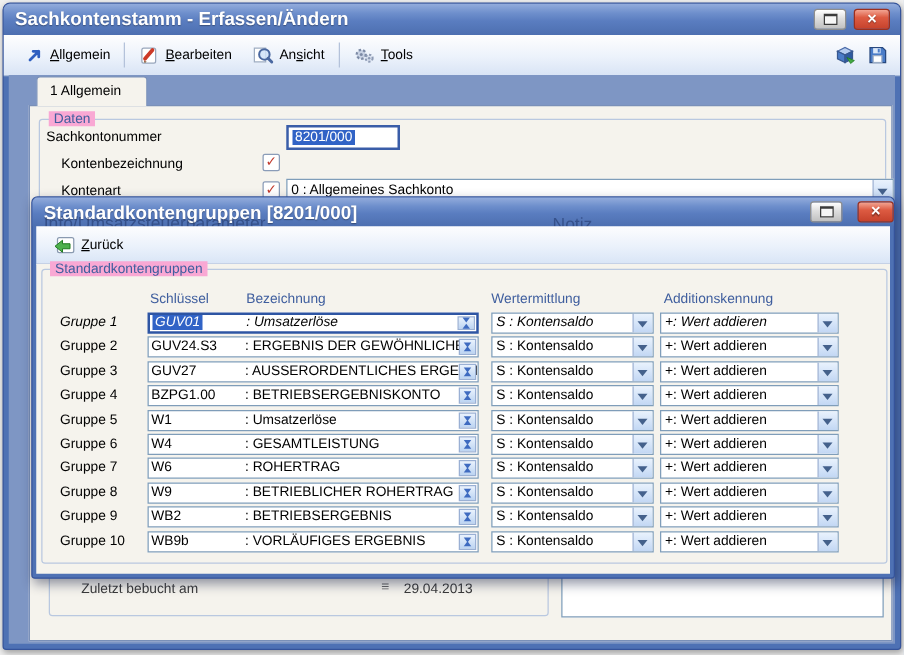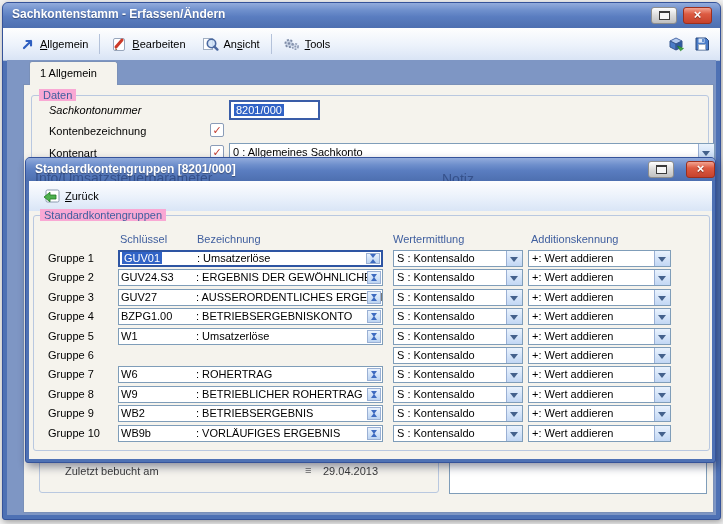--- a/index.html
+++ b/index.html
@@ -5,21 +5,21 @@
   html,body{margin:0;padding:0;}
   .canvas{position:relative;width:723px;height:524px;background:#f1f1f1;
     font-family:"Liberation Sans","DejaVu Sans",sans-serif;font-size:11px;color:#000;overflow:hidden;}
   u{text-decoration:underline;}
 
   
   .win{position:absolute;left:2px;top:2px;width:717px;height:516px;background:#4e71b4;
     border:1px solid #35539a;border-radius:6px 6px 3px 3px;box-shadow:1px 2px 6px rgba(0,0,0,.35);}
   .titlebar{position:absolute;left:0;top:0;right:0;height:25px;border-radius:5px 5px 0 0;
     background:linear-gradient(#93acdc,#6e8fcc 30%,#5a7dc0 55%,#4d6fb0);}
-  .title-text{position:absolute;left:9px;top:4px;font-size:12px;font-weight:bold;color:#fff;
+  .title-text{position:absolute;left:9px;top:4px;font-size:15px;font-weight:bold;color:#fff;
     text-shadow:0 1px 1px rgba(0,0,0,.35);white-space:nowrap;}
   .btn-restore{position:absolute;width:26px;height:17px;border:1px solid #8e8e8e;border-radius:3px;
     background:linear-gradient(#ffffff,#dedede 45%,#c0c0c0);box-sizing:border-box;cursor:pointer;}
   .btn-restore i{display:block;width:9px;height:6px;border:1px solid #3a3a3a;border-top-width:2px;
     margin:3px auto 0;background:#f6f6f6;}
   .btn-close{position:absolute;width:29px;height:17px;border:1px solid #9c2f1d;border-radius:3px;
     background:linear-gradient(#f2a492,#dd5b42 40%,#c6422c);box-sizing:border-box;cursor:pointer;
     color:#fff;font-weight:bold;text-align:center;}
   .btn-close::before{content:"\00D7";font-size:13px;line-height:14px;display:block;text-shadow:0 1px 1px rgba(0,0,0,.4);}
 
@@ -155,21 +155,21 @@
       </div>
     </div>
 
     <div class="content"></div>
     <div class="tab">1 Allgemein</div>
     <div class="tabpage"></div>
 
     <div class="groupbox" style="left:28px;top:92px;width:676px;height:120px;"></div>
     <span class="group-label" style="left:36px;top:86px;">Daten</span>
 
-    <span class="fld-label" style="left:46px;top:101px;font-style:italic;">Sachkontonummer</span>
+    <span class="fld-label" style="left:34px;top:101px;">Sachkontonummer</span>
     <div class="txt-input focused" style="left:226px;top:97px;width:91px;height:20px;">
       <span class="sel">8201/000</span>
     </div>
 
     <span class="fld-label" style="left:46px;top:122px;">Kontenbezeichnung</span>
     <span class="checkbox" style="left:207px;top:120px;"></span>
 
     <span class="fld-label" style="left:46px;top:144px;">Kontenart</span>
     <span class="checkbox" style="left:207px;top:142px;"></span>
     <div class="combo" style="left:226px;top:140px;width:486px;height:19px;">
@@ -212,21 +212,21 @@
 
     <div class="groupbox" style="left:7px;top:57px;width:675px;height:234px;"></div>
     <span class="group-label" style="left:14px;top:51px;">Standardkontengruppen</span>
 
     <span class="col-head" style="left:94px;top:75px;">Schlüssel</span>
     <span class="col-head" style="left:171px;top:75px;">Bezeichnung</span>
     <span class="col-head" style="left:367px;top:75px;">Wertermittlung</span>
     <span class="col-head" style="left:505px;top:75px;">Additionskennung</span>
 
     <div id="rows-container">
-        <div class="dlg-row" style="top: 92px;">
+        <div class="dlg-row" style="top: 92px; font-style: italic;">
     <span class="row-label">Gruppe 1</span>
     <div class="key-field focused">
       <span class="key sel">GUV01</span>
       <span class="desc">: Umsatzerlöse</span>
       <span class="spinner">
               <i class="sp-up"></i>
               <i class="sp-dn"></i>
             </span>
     </div>
     <div class="combo wert">
@@ -329,20 +329,28 @@
     </div>
     <div class="combo add">
       <span class="combo-text">+: Wert addieren</span>
       <span class="dd-btn">
               <i class="dd-arr"></i>
             </span>
     </div>
   </div>
         <div class="dlg-row" style="top: 189px;">
     <span class="row-label">Gruppe 6</span>
+    <div class="key-field">
+      <span class="key">W4</span>
+      <span class="desc">: GESAMTLEISTUNG</span>
+      <span class="spinner">
+              <i class="sp-up"></i>
+              <i class="sp-dn"></i>
+            </span>
+    </div>
     <div class="combo wert">
       <span class="combo-text">S : Kontensaldo</span>
       <span class="dd-btn">
               <i class="dd-arr"></i>
             </span>
     </div>
     <div class="combo add">
       <span class="combo-text">+: Wert addieren</span>
       <span class="dd-btn">
               <i class="dd-arr"></i>

